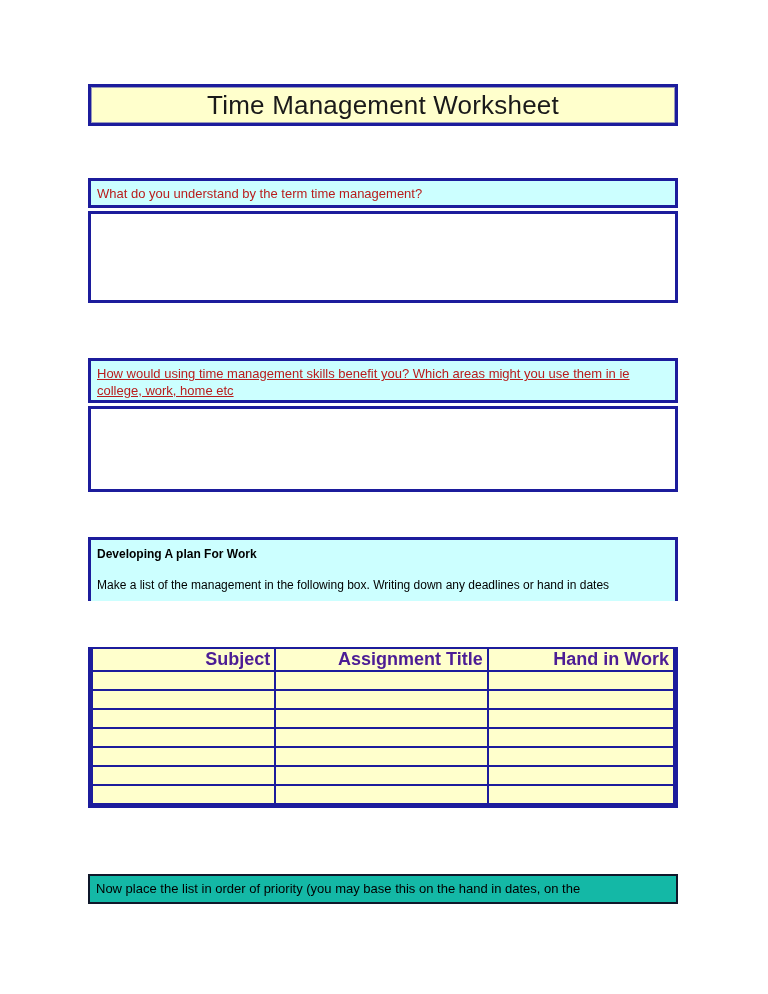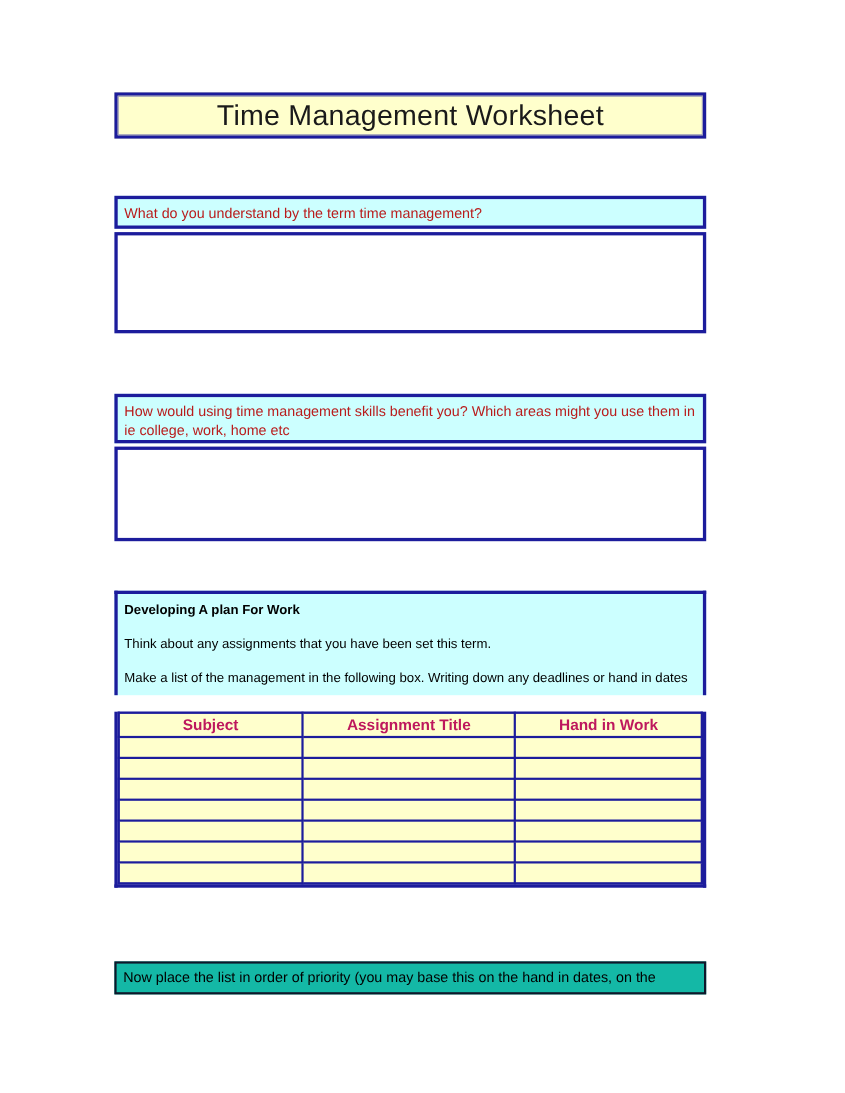--- a/index.html
+++ b/index.html
@@ -21,22 +21,22 @@
     left: 0;
     top: 0;
     width: 768px;
     height: 994px;
     background: #ffffff;
   }
 
   
   .sheet-box {
     position: absolute;
-    left: 104px;
-    width: 538px;            
+    left: 88px;
+    width: 590px;            
     box-sizing: border-box;
   }
 
   
   .title-box {
     top: 84px;
     height: 42px;
     background: #ffffcc;
     border: 3px solid #1c1c9c;
     outline: 1px solid #9a9ab8;
@@ -67,21 +67,21 @@
   .answer-box {
     background: #ffffff;
     border: 3px solid #1c1c9c;
   }
 
   
   .q1-prompt { top: 178px; height: 30px; }
   .q1-answer { top: 211px; height: 92px; }
 
   
-  .q2-prompt { top: 358px; height: 45px; }
+  .q2-prompt { top: 358px; height: 45px; text-decoration: underline; }
   .q2-answer { top: 406px; height: 86px; }
 
   
   .plan-intro {
     top: 537px;
     background: #ccffff;
     border: 3px solid #1c1c9c;
     border-bottom: none;
     padding: 6px 6px 7px 6px;
     font-size: 12px;
@@ -111,25 +111,25 @@
   table.assign-table col.c-date    { width: 32.0%; }
 
   table.assign-table th,
   table.assign-table td {
     background: #ffffcc;
     border: 2px solid #1c1c9c;
     height: 18px;
     padding: 0 4px;
   }
   table.assign-table th {
-    font-size: 14px;
+    font-size: 18px;
     font-weight: bold;
-    text-align: center;
+    text-align: right;
     height: 20px;
-    color: #be185d;
+    color: #4c1d95;
   }
   table.assign-table td { height: 17px; }
 
   
   .bottom-prompt {
     top: 874px;
     height: 30px;
     background: #14b8a6;
     border: 2px solid #0f172a;
     padding: 4px 5px 4px 6px;
@@ -153,21 +153,20 @@
   </div>
   <div class="sheet-box answer-box q1-answer"></div>
 
   <div class="sheet-box prompt-box q2-prompt">
     <span>How would using time management skills benefit you? Which areas might you use them in ie college, work, home etc</span>
   </div>
   <div class="sheet-box answer-box q2-answer"></div>
 
   <div class="sheet-box plan-intro">
     <p class="plan-heading">Developing A plan For Work</p>
-    <p>Think about any assignments that you have been set this term.</p>
     <p>Make a list of the management in the following box. Writing down any deadlines or hand in dates</p>
   </div>
 
   <div class="sheet-box assign-table-wrap">
     <table class="assign-table">
       <colgroup>
         <col class="c-subject">
         <col class="c-title">
         <col class="c-date">
       </colgroup>

